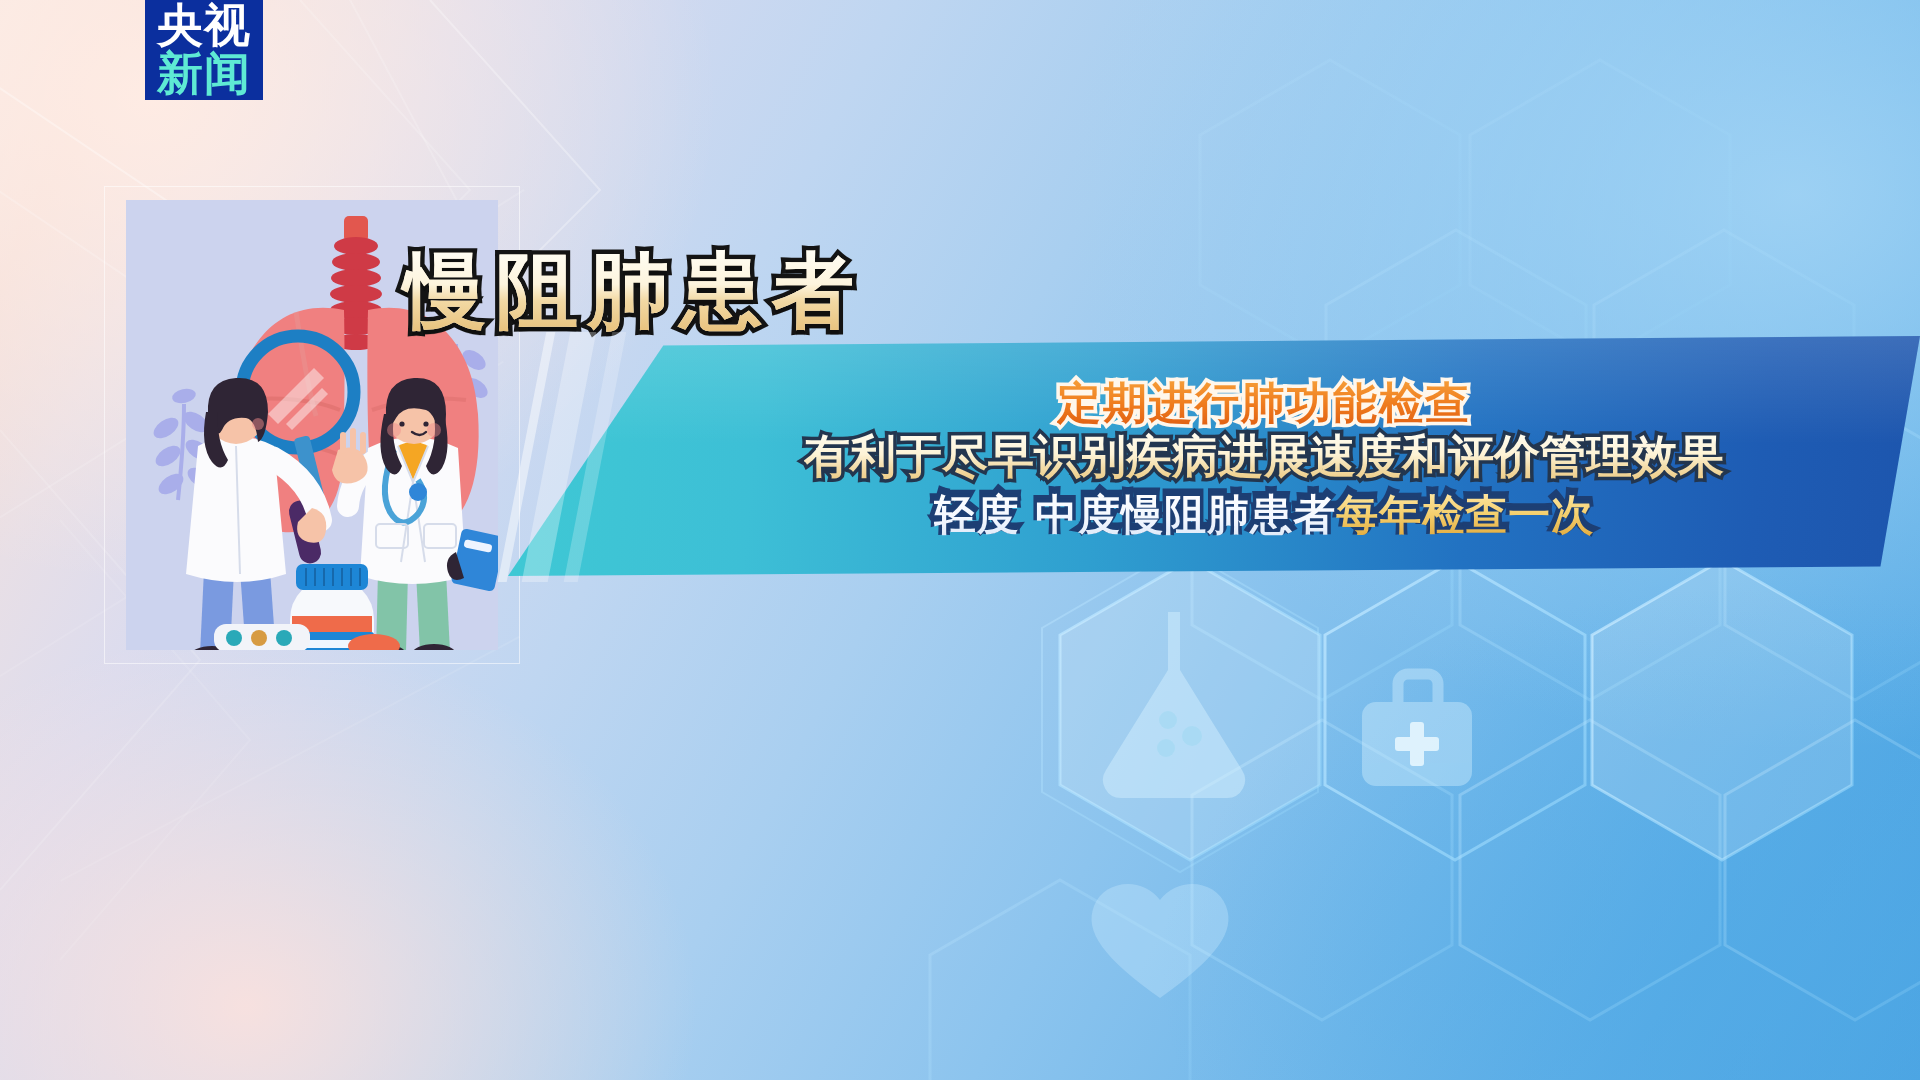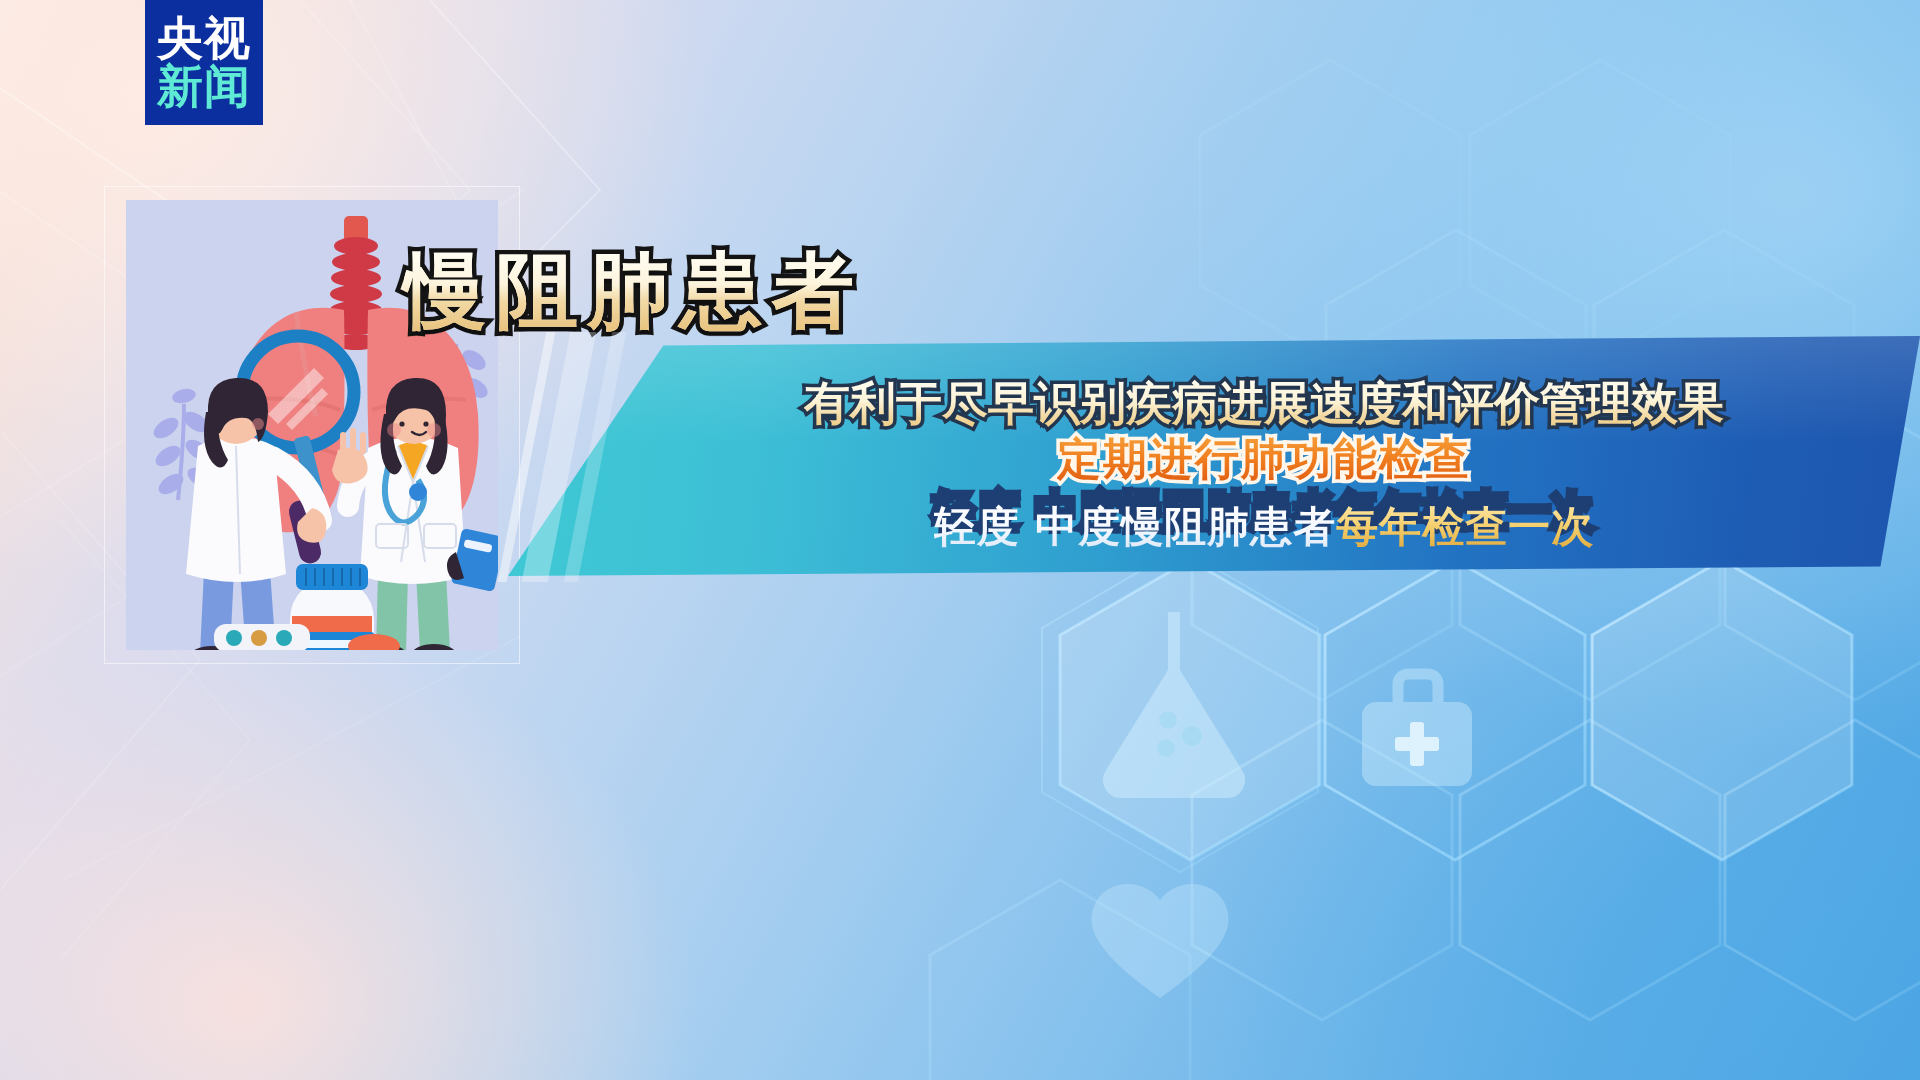--- a/index.html
+++ b/index.html
@@ -43,21 +43,21 @@
   .s4{left:-70px;top:560px;width:700px;height:2px;transform:rotate(-32deg);opacity:.45;}
   .s5{left:-40px;top:700px;width:640px;height:2px;transform:rotate(-32deg);opacity:.35;}
   .s6{left:60px;top:880px;width:520px;height:2px;transform:rotate(-28deg);opacity:.3;}
 
   
   .hexline{position:absolute;}
   .hexline svg{display:block;}
 
   
   .logo{
-    position:absolute;left:145px;top:0;width:118px;height:125px;
+    position:absolute;left:145px;top:0;width:118px;height:100px;
     background:#0b2f9e;display:flex;flex-direction:column;
     align-items:center;justify-content:center;gap:2px;
     box-shadow:0 0 0 0 rgba(0,0,0,0);
   }
   .logo-row{
     display:flex;gap:4px;line-height:1;
   }
   .logo-ch{
     font-family:"Liberation Serif","DejaVu Serif",serif;
     font-weight:700;font-size:46px;letter-spacing:1px;
@@ -134,21 +134,21 @@
     -webkit-background-clip:text;background-clip:text;color:transparent;}
 
   .l2{font-size:46px;letter-spacing:0px;}
   .l2 .stroke{ -webkit-text-stroke:7px #23364f; color:#23364f; paint-order:stroke fill;}
   .l2 .fill{position:absolute;left:0;top:0;
     background:linear-gradient(180deg,#fffdf2 0%,#fdf3d6 45%,#f3dca8 70%,#ecc97f 100%);
     -webkit-background-clip:text;background-clip:text;color:transparent;}
 
   .l3{font-size:42px;letter-spacing:1px;}
   .l3 .stroke{ -webkit-text-stroke:7px #1d3f74; color:#1d3f74; paint-order:stroke fill;}
-  .l3 .fill{position:absolute;left:0;top:16px;text-align:center;}
+  .l3 .fill{position:absolute;left:0;top:4px;text-align:center;}
   .l3 .seg-white{
     background:linear-gradient(180deg,#ffffff 0%,#f2f7ff 60%,#dbe7f7 100%);
     -webkit-background-clip:text;background-clip:text;color:transparent;}
   .l3 .seg-gold{
     background:linear-gradient(180deg,#ffe9a8 0%,#f5cf6d 50%,#e0a93c 100%);
     -webkit-background-clip:text;background-clip:text;color:transparent;}
 </style>
 </head>
 <body>
 
@@ -392,30 +392,30 @@
 
   <div class="banner-wrap">
     <div class="banner"></div>
     <div class="banner-shine"></div>
     <div class="slash a"></div>
     <div class="slash b"></div>
     <div class="slash c"></div>
 
     <div class="banner-lines">
 
+      <div class="bline l1">
+        <span class="stroke">定期进行肺功能检查</span>
+        <span class="fill">定期进行肺功能检查</span>
+      </div>
+
       <div class="bline l2">
         <span class="stroke">有利于尽早识别疾病进展速度和评价管理效果</span>
         <span class="fill">有利于尽早识别疾病进展速度和评价管理效果</span>
       </div>
 
-      <div class="bline l1">
-        <span class="stroke">定期进行肺功能检查</span>
-        <span class="fill">定期进行肺功能检查</span>
-      </div>
-
       <div class="bline l3">
         <span class="stroke"><span>轻度 中度慢阻肺患者</span><span>每年检查一次</span></span>
         <span class="fill"><span class="seg-white">轻度 中度慢阻肺患者</span><span class="seg-gold">每年检查一次</span></span>
       </div>
 
     </div>
   </div>
 
 </div>
 

